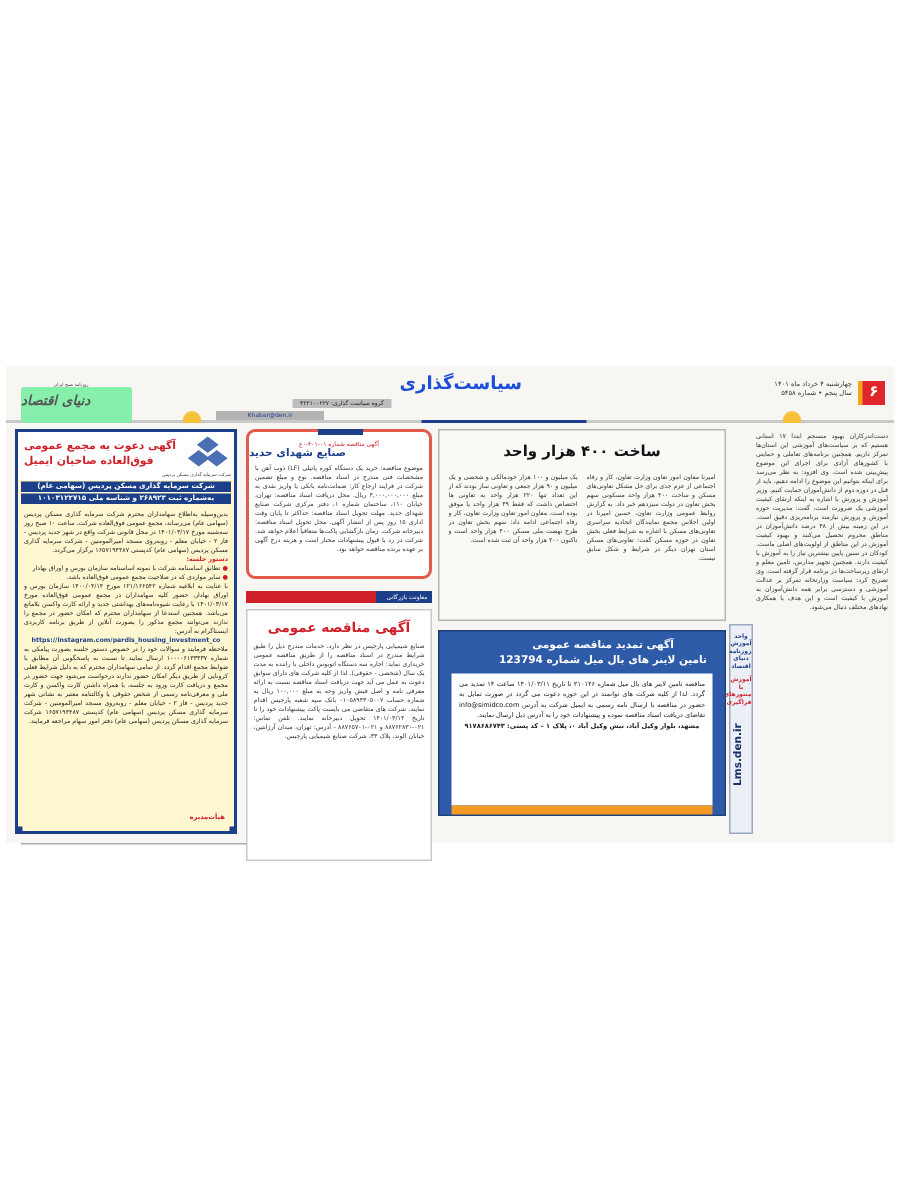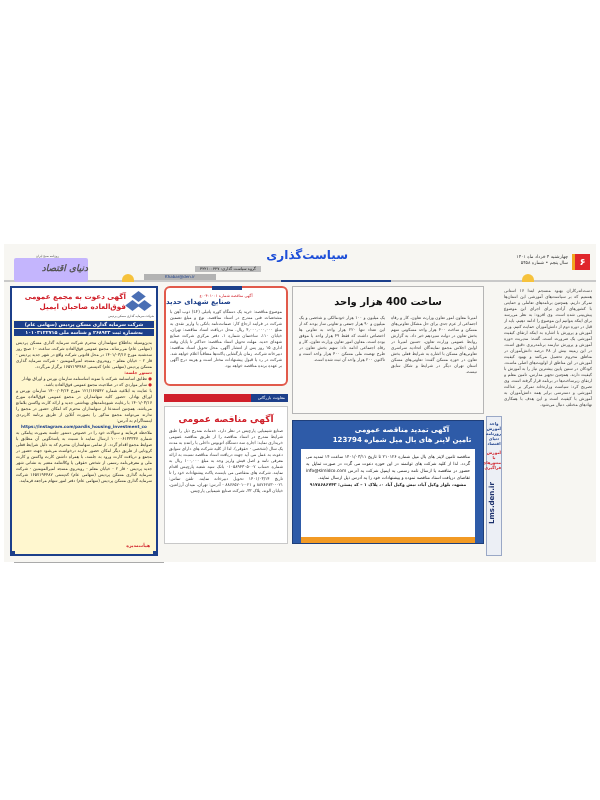--- a/index.html
+++ b/index.html
@@ -28,22 +28,22 @@
     position: absolute; right: 335px; top: 22px; width: 66px; height: 6px;
     background: #bdbdbd; font-size: 4px; color: #222; text-align: center; line-height: 6px;
   }
   .orange-dot { position: absolute; top: 30px; width: 12px; height: 8px; border-radius: 6px 6px 0 0; background: #f6c23c; }
   .email-bar {
     position: absolute; left: 140px; top: 30px; width: 72px; height: 6px;
     background: #b3b3b3; font-size: 4px; color: #1c3f8a; text-align: center; line-height: 6px; direction: ltr;
   }
   .logo {
     position: absolute; left: 10px; top: 14px; width: 74px; height: 24px;
-    background: #c4b5fd; border-radius: 2px; font-size: 9px; font-weight: bold; color: #555;
-    text-align: right; line-height: 20px; font-family: "DejaVu Serif", serif; font-style: italic;
+    background: #86efac; border-radius: 2px; font-size: 9px; font-weight: bold; color: #555;
+    text-align: left; line-height: 20px; font-family: "DejaVu Serif", serif; font-style: italic;
   }
   .logo-sub { position: absolute; left: 32px; top: 10px; font-size: 3px; color: #444; }
   .col-text { font-size: 4.2px; color: #333; line-height: 6px; text-align: justify; }
 
   
   .right-col { position: absolute; right: 4px; top: 44px; width: 88px; height: 270px; overflow: hidden; }
   .right-col .col-text { height: 270px; overflow: hidden; }
 
   
   .article {
@@ -92,36 +92,36 @@
   .steel .col-text { padding: 2px 4px; height: 80px; overflow: hidden; }
 
   .commercial-bar {
     position: absolute; right: 308px; top: 150px; width: 124px; height: 8px;
     background: linear-gradient(90deg, #d0202a 0 70%, #1c3f8a 70% 100%);
   }
   .commercial-bar span { position: absolute; right: 3px; top: 0; font-size: 4px; color: #fff; line-height: 8px; }
 
   
   .pub-tender {
-    position: absolute; right: 308px; top: 162px; width: 124px; height: 138px;
+    position: absolute; right: 308px; top: 162px; width: 124px; height: 168px;
     background: #fff; border: 1px solid #c8c8c8;
   }
   .pub-tender h3 { font-size: 9px; color: #d0202a; text-align: center; font-weight: bold; margin-top: 6px; line-height: 12px; }
   .pub-tender .col-text { padding: 3px 4px; height: 125px; overflow: hidden; }
 
   
   .shareholders {
     position: absolute; left: 6px; top: 42px; width: 148px; height: 270px;
     background: #fff7cf; border: 2px solid #1c3f8a;
   }
   .sh-head { position: relative; height: 32px; background: #fff; }
   .sh-logo { position: absolute; right: 6px; top: 4px; width: 22px; height: 20px; }
   .sh-logo .cube { position: absolute; width: 9px; height: 9px; background: #4a6fb4; transform: rotate(45deg) skew(-8deg,-8deg); }
   .sh-logo-cap { position: absolute; right: 2px; top: 26px; font-size: 3px; color: #333; }
-  .sh-title { position: absolute; left: 4px; top: 4px; width: 110px; font-size: 7.2px; line-height: 10px; color: #d0202a; font-weight: bold; text-align: right; }
+  .sh-title { position: absolute; left: 4px; top: 4px; width: 110px; font-size: 7.2px; line-height: 10px; color: #d0202a; font-weight: bold; text-align: left; }
   .sh-band { background: #1c3f8a; color: #fff; font-size: 4.8px; text-align: center; line-height: 7px; margin: 1px 2px; font-weight: bold; }
   .sh-body { padding: 3px 4px; font-size: 4.2px; line-height: 6px; color: #222; text-align: justify; height: 200px; overflow: hidden; }
   .sh-body .agenda { color: #d0202a; font-weight: bold; display: block; }
   .sh-body .link { color: #1c3f8a; font-weight: bold; direction: ltr; display: block; text-align: center; }
   .sh-body .bullet { color: #d0202a; }
   .sh-sign { position: absolute; right: 6px; bottom: 6px; font-size: 4.5px; color: #d0202a; font-weight: bold; }
   .sh-corner { position: absolute; width: 5px; height: 5px; background: #1c3f8a; }
 
   .footer-line { position: absolute; left: 10px; top: 318px; width: 150px; height: 1px; background: #aaa; }
 </style>
@@ -144,21 +144,21 @@
     <div class="orange-dot" style="left:118px;"></div>
     <div class="logo-sub">روزنامه صبح ایران</div>
     <div class="logo">دنیای اقتصاد</div>
   </div>
 
   <div class="right-col">
     <div class="col-text">دست‌اندرکاران بهبود منسجم ابتدا ۱۷ استانی هستیم که بر سیاست‌های آموزشی این استان‌ها تمرکز داریم. همچنین برنامه‌های تعاملی و حمایتی با کشورهای آزادی برای اجرای این موضوع پیش‌بینی شده است. وی افزود: به نظر می‌رسد برای اینکه بتوانیم این موضوع را ادامه دهیم، باید از قبل در دوره دوم از دانش‌آموزان حمایت کنیم. وزیر آموزش و پرورش با اشاره به اینکه ارتقای کیفیت آموزشی یک ضرورت است، گفت: مدیریت حوزه آموزش و پرورش نیازمند برنامه‌ریزی دقیق است. در این زمینه بیش از ۴۸ درصد دانش‌آموزان در مناطق محروم تحصیل می‌کنند و بهبود کیفیت آموزش در این مناطق از اولویت‌های اصلی ماست. کودکان در سنین پایین بیشترین نیاز را به آموزش با کیفیت دارند. همچنین تجهیز مدارس، تامین معلم و ارتقای زیرساخت‌ها در برنامه قرار گرفته است. وی تصریح کرد: سیاست وزارتخانه تمرکز بر عدالت آموزشی و دسترسی برابر همه دانش‌آموزان به آموزش با کیفیت است و این هدف با همکاری نهادهای مختلف دنبال می‌شود.</div>
   </div>
 
   <div class="article">
-    <h1>ساخت 400 هزار واحد</h1>
+    <h1>ساخت ۴۰۰ هزار واحد</h1>
     <div class="body">
       <div class="col-text">امیرنا معاون امور تعاون وزارت تعاون، کار و رفاه اجتماعی از عزم جدی برای حل مشکل تعاونی‌های مسکن و ساخت ۴۰۰ هزار واحد مسکونی سهم بخش تعاون در دولت سیزدهم خبر داد. به گزارش روابط عمومی وزارت تعاون، حسین امیرنا در اولین اجلاس مجمع نمایندگان اتحادیه سراسری تعاونی‌های مسکن با اشاره به شرایط فعلی بخش تعاون در حوزه مسکن گفت: تعاونی‌های مسکن استان تهران دیگر در شرایط و شکل سابق نیست.</div>
       <div class="col-text">یک میلیون و ۱۰۰ هزار خودمالکی و شخصی و یک میلیون و ۹۰ هزار جمعی و تعاونی ساز بودند که از این تعداد تنها ۲۲۰ هزار واحد به تعاونی ها اختصاص داشت که فقط ۴۹ هزار واحد یا موفق بوده است. معاون امور تعاون وزارت تعاون، کار و رفاه اجتماعی ادامه داد: سهم بخش تعاون در طرح نهضت ملی مسکن ۴۰۰ هزار واحد است و تاکنون ۲۰۰ هزار واحد آن ثبت شده است.</div>
     </div>
   </div>
 
   <div class="lms">
     <div class="lms-top">واحد آموزش روزنامه دنیای اقتصاد</div>
     <div class="lms-red">آموزش با منتورهای فراگیری</div>
     <div class="lms-url">Lms.den.ir</div>

